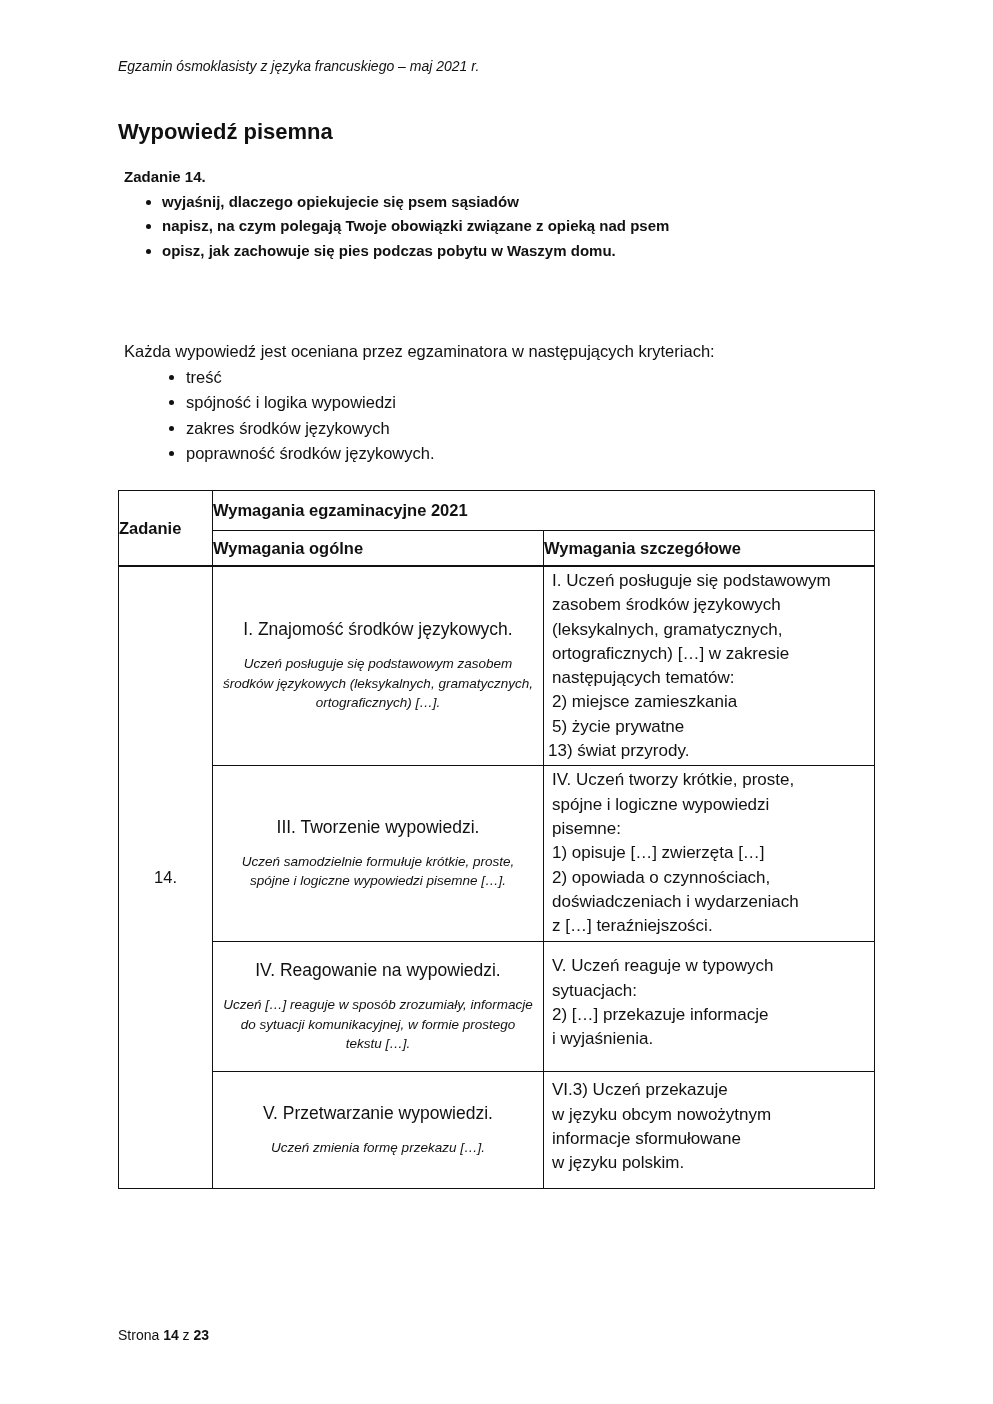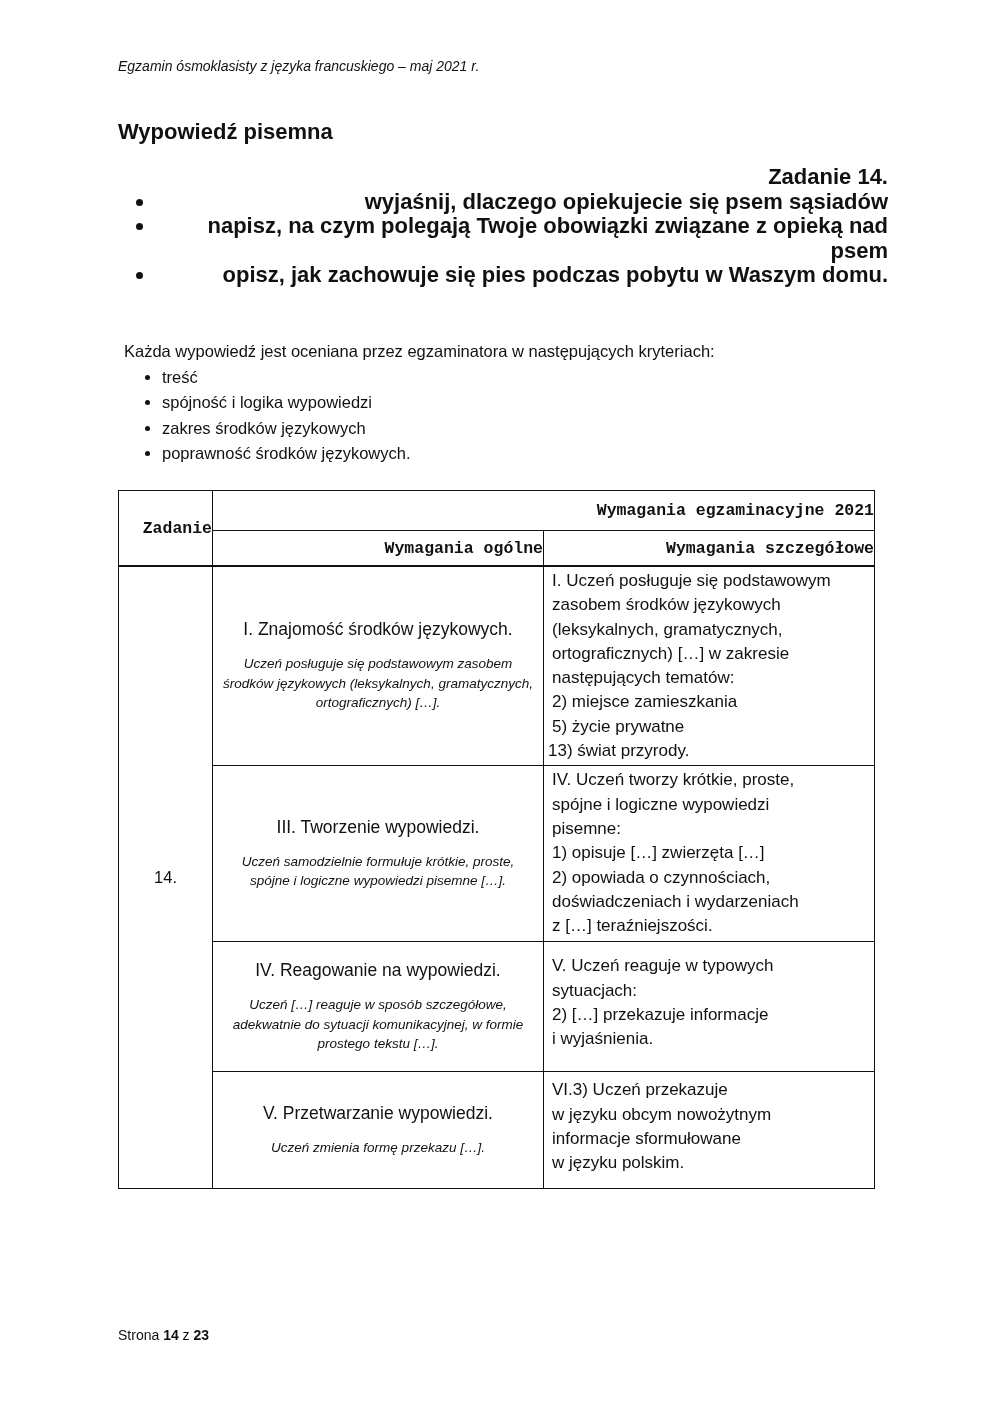--- a/index.html
+++ b/index.html
@@ -9,41 +9,41 @@
   }
   .running-header {
     position: absolute; left: 118px; top: 58px;
     font-size: 14px; font-style: italic;
   }
   .section-title {
     position: absolute; left: 118px; top: 119px;
     font-size: 22px; font-weight: bold;
   }
   .task-block {
-    position: absolute; left: 118px; top: 165px; width: 770px;
-    font-size: 22px; font-weight: bold; line-height: 24.5px; text-align: right;
+    position: absolute; left: 124px; top: 165px; width: 770px;
+    font-size: 15px; font-weight: bold; line-height: 24.5px;
   }
   .task-block ul { margin: 0; padding-left: 38px; }
   .task-block li { list-style: disc; padding-left: 0; }
   .criteria-block {
     position: absolute; left: 124px; top: 339px; width: 770px;
     font-size: 16.5px; line-height: 25.5px;
   }
   .criteria-block ul { margin: 0; padding-left: 38px; }
-  .criteria-block li { list-style: disc; }
+  .criteria-block li { list-style: disc; margin-left: 24px; }
 
   table.req {
     position: absolute; left: 118px; top: 490px;
     width: 756px; border-collapse: collapse; table-layout: fixed;
     font-size: 16.5px;
   }
   table.req td, table.req th {
     border: 1px solid #111; padding: 0; vertical-align: middle;
   }
-  table.req th { font-weight: bold; text-align: right; font-family: Liberation Mono, monospace; }
+  table.req th { font-weight: bold; text-align: left; }
   .h1 { height: 40px; }
   .h2 { height: 34px; border-bottom: 2.5px solid #111 !important; }
   .zad-head { border-bottom: 2.5px solid #111 !important; }
   .zad-cell { text-align: center; }
   .gen-cell { text-align: center; padding: 0 10px !important; }
   .gen-title { font-size: 17.5px; margin-bottom: 14px; }
   .gen-desc { font-size: 13.5px; font-style: italic; line-height: 19.5px; }
   .det-cell { vertical-align: top !important; padding: 2px 6px 2px 8px !important; line-height: 24.3px; font-size: 17px; margin-left: 24px; }
   .det-line { white-space: nowrap; }
   .det-line.outdent { margin-left: -4px; }
@@ -131,21 +131,21 @@
       <div class="det-line">1) opisuje […] zwierzęta […]</div>
       <div class="det-line">2) opowiada o czynnościach,</div>
       <div class="det-line">doświadczeniach i wydarzeniach</div>
       <div class="det-line">z […] teraźniejszości.</div>
     </td>
   </tr>
 
   <tr class="r3">
     <td class="gen-cell">
       <div class="gen-title">IV. Reagowanie na wypowiedzi.</div>
-      <div class="gen-desc">Uczeń […] reaguje w sposób szczegółowe, adekwatnie do sytuacji komunikacyjnej, w formie prostego tekstu […].</div>
+      <div class="gen-desc">Uczeń […] reaguje w sposób zrozumiały, informacje do sytuacji komunikacyjnej, w formie prostego tekstu […].</div>
     </td>
     <td class="det-cell">
       <div class="det-line">V. Uczeń reaguje w typowych</div>
       <div class="det-line">sytuacjach:</div>
       <div class="det-line">2) […] przekazuje informacje</div>
       <div class="det-line">i wyjaśnienia.</div>
     </td>
   </tr>
 
   <tr class="r4">

